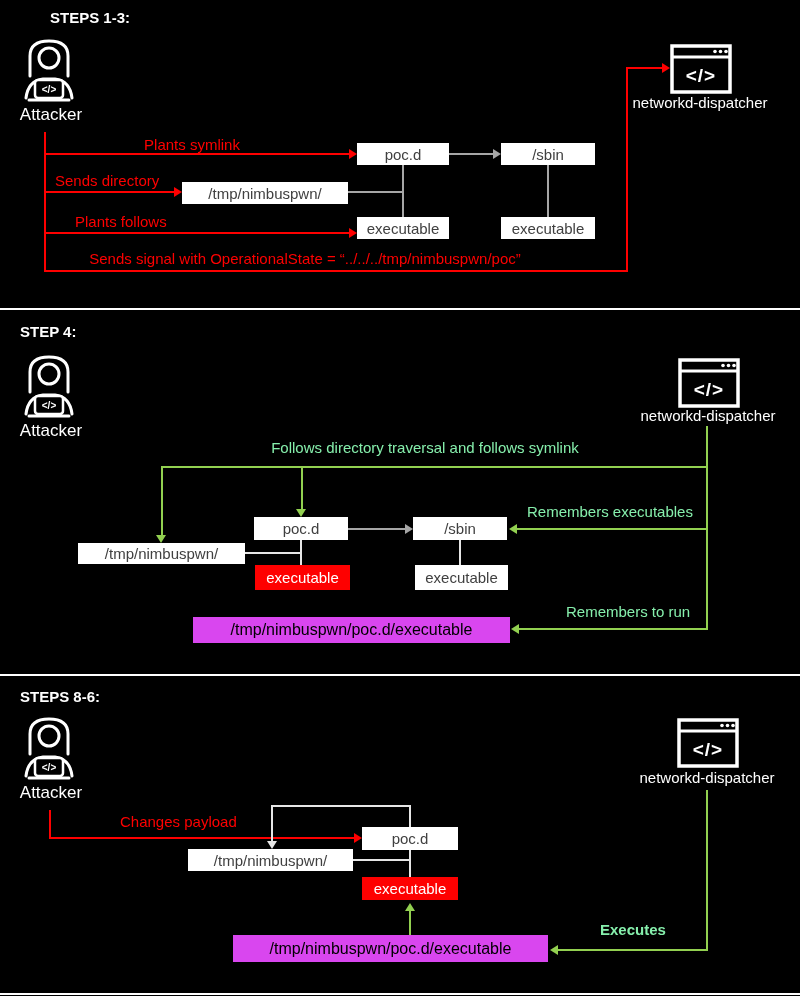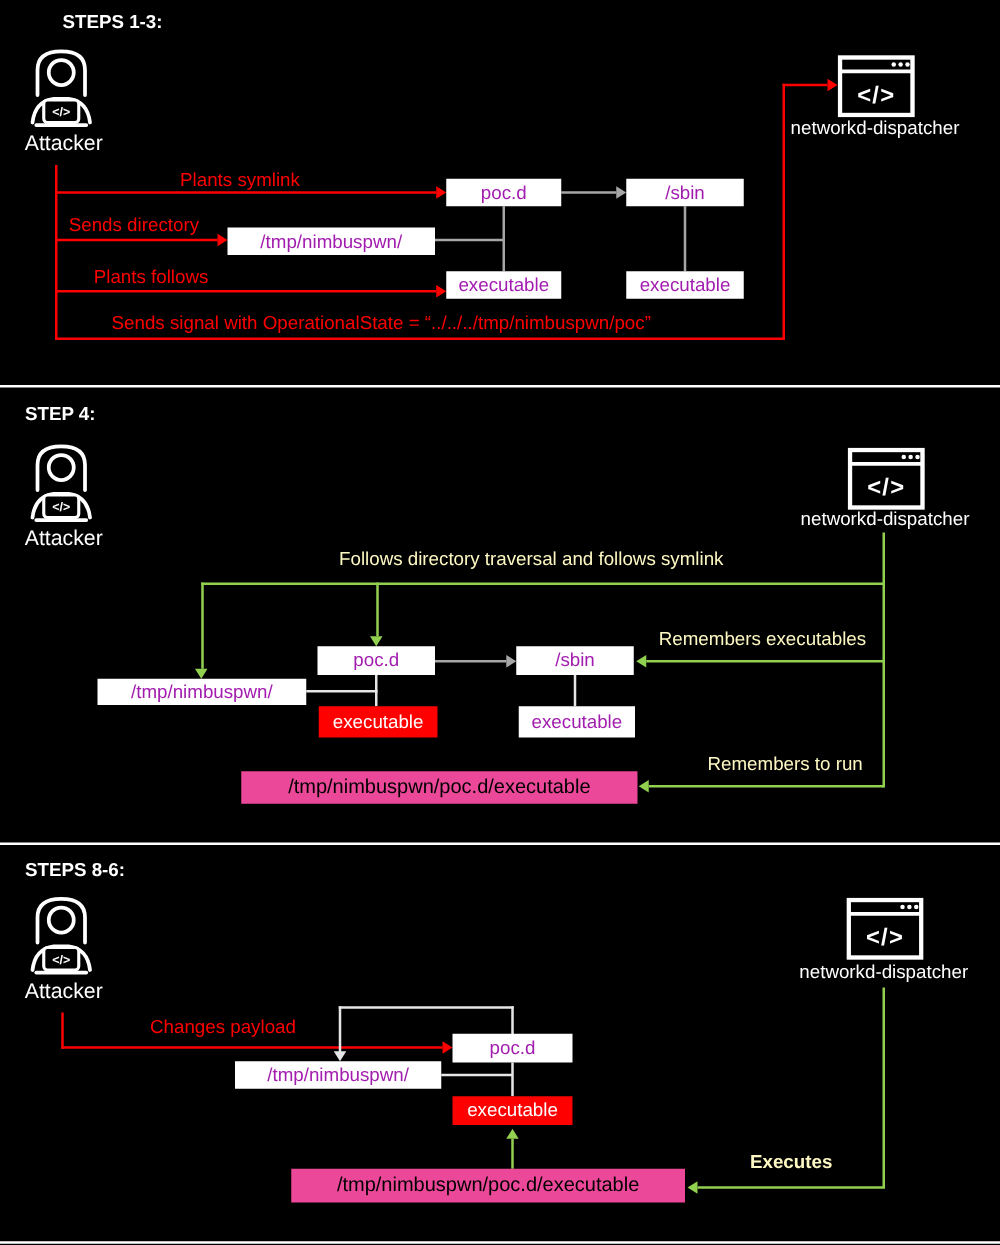--- a/index.html
+++ b/index.html
@@ -2,28 +2,28 @@
 <html><head>
 <meta charset="utf-8">
 <style>
   html,body{margin:0;padding:0;background:#000;}
   #stage{position:relative;width:800px;height:996px;background:#000;overflow:hidden;
          font-family:"Liberation Sans",sans-serif;}
   section{position:static;}
   .ttl{position:absolute;color:#fff;font-weight:bold;font-size:15px;white-space:nowrap;}
   .lbl{position:absolute;font-size:15px;line-height:1.1;white-space:nowrap;}
   .lbl.red{color:#fe0000;}
-  .lbl.grn{color:#fef9c3;}
+  .lbl.grn{color:#86efac;}
   .lbl.wht{color:#fff;}
   .ctr{transform:translateX(-50%);}
   .cbox{text-align:center;}
-  .box{position:absolute;background:#fff;color:#a21caf;display:flex;align-items:center;
+  .box{position:absolute;background:#fff;color:#404040;display:flex;align-items:center;
        justify-content:center;font-size:15px;line-height:1;z-index:3;}
   .box.redfill{background:#fe0000;color:#fff;}
-  .box.grnfill{background:#ec4899;color:#000;font-size:16px;}
+  .box.grnfill{background:#d946ef;color:#000;font-size:16px;}
   .ln{position:absolute;z-index:1;}
   .ln.red{background:#fe0000;}
   .ln.grn{background:#92d050;}
   .ln.gry{background:#a6a6a6;}
   .ln.wht{background:#e6e6e6;}
   .ah{position:absolute;width:0;height:0;border-style:solid;border-color:transparent;z-index:2;}
   .ah.r{border-width:5px 0 5px 8px;}
   .ah.l{border-width:5px 8px 5px 0;}
   .ah.d{border-width:8px 5px 0 5px;}
   .ah.u{border-width:0 5px 8px 5px;}

